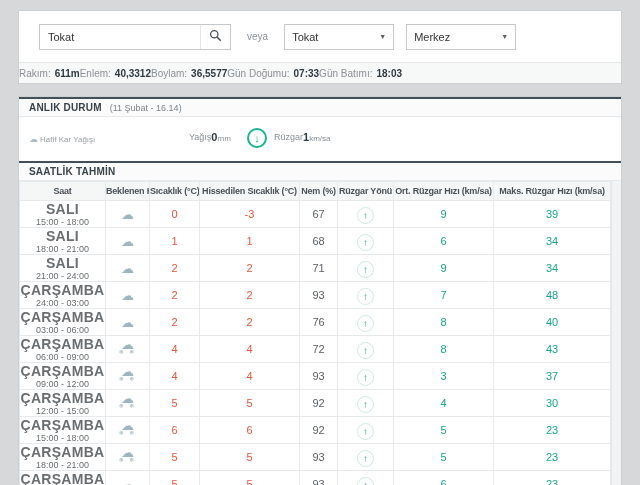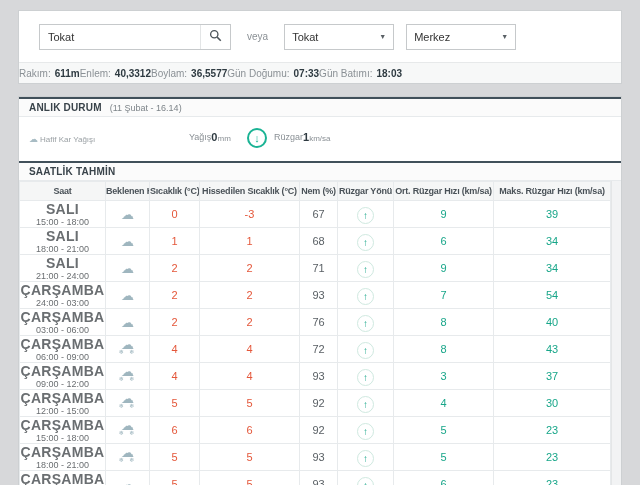--- a/index.html
+++ b/index.html
@@ -194,21 +194,21 @@
               <td class="c-saat">
                 <div class="day">ÇARŞAMBA</div>
                 <div class="time">24:00 - 03:00</div>
               </td>
               <td><span class="wicon">☁</span></td>
               <td class="c-temp">2</td>
               <td class="c-temp">2</td>
               <td class="c-hum">93</td>
               <td><span class="dir-circle">↑</span></td>
               <td class="c-wind">7</td>
-              <td class="c-wind">54</td>
+              <td class="c-wind">48</td>
             </tr>
             <tr>
               <td class="c-saat">
                 <div class="day">ÇARŞAMBA</div>
                 <div class="time">03:00 - 06:00</div>
               </td>
               <td><span class="wicon">☁</span></td>
               <td class="c-temp">2</td>
               <td class="c-temp">2</td>
               <td class="c-hum">76</td>

